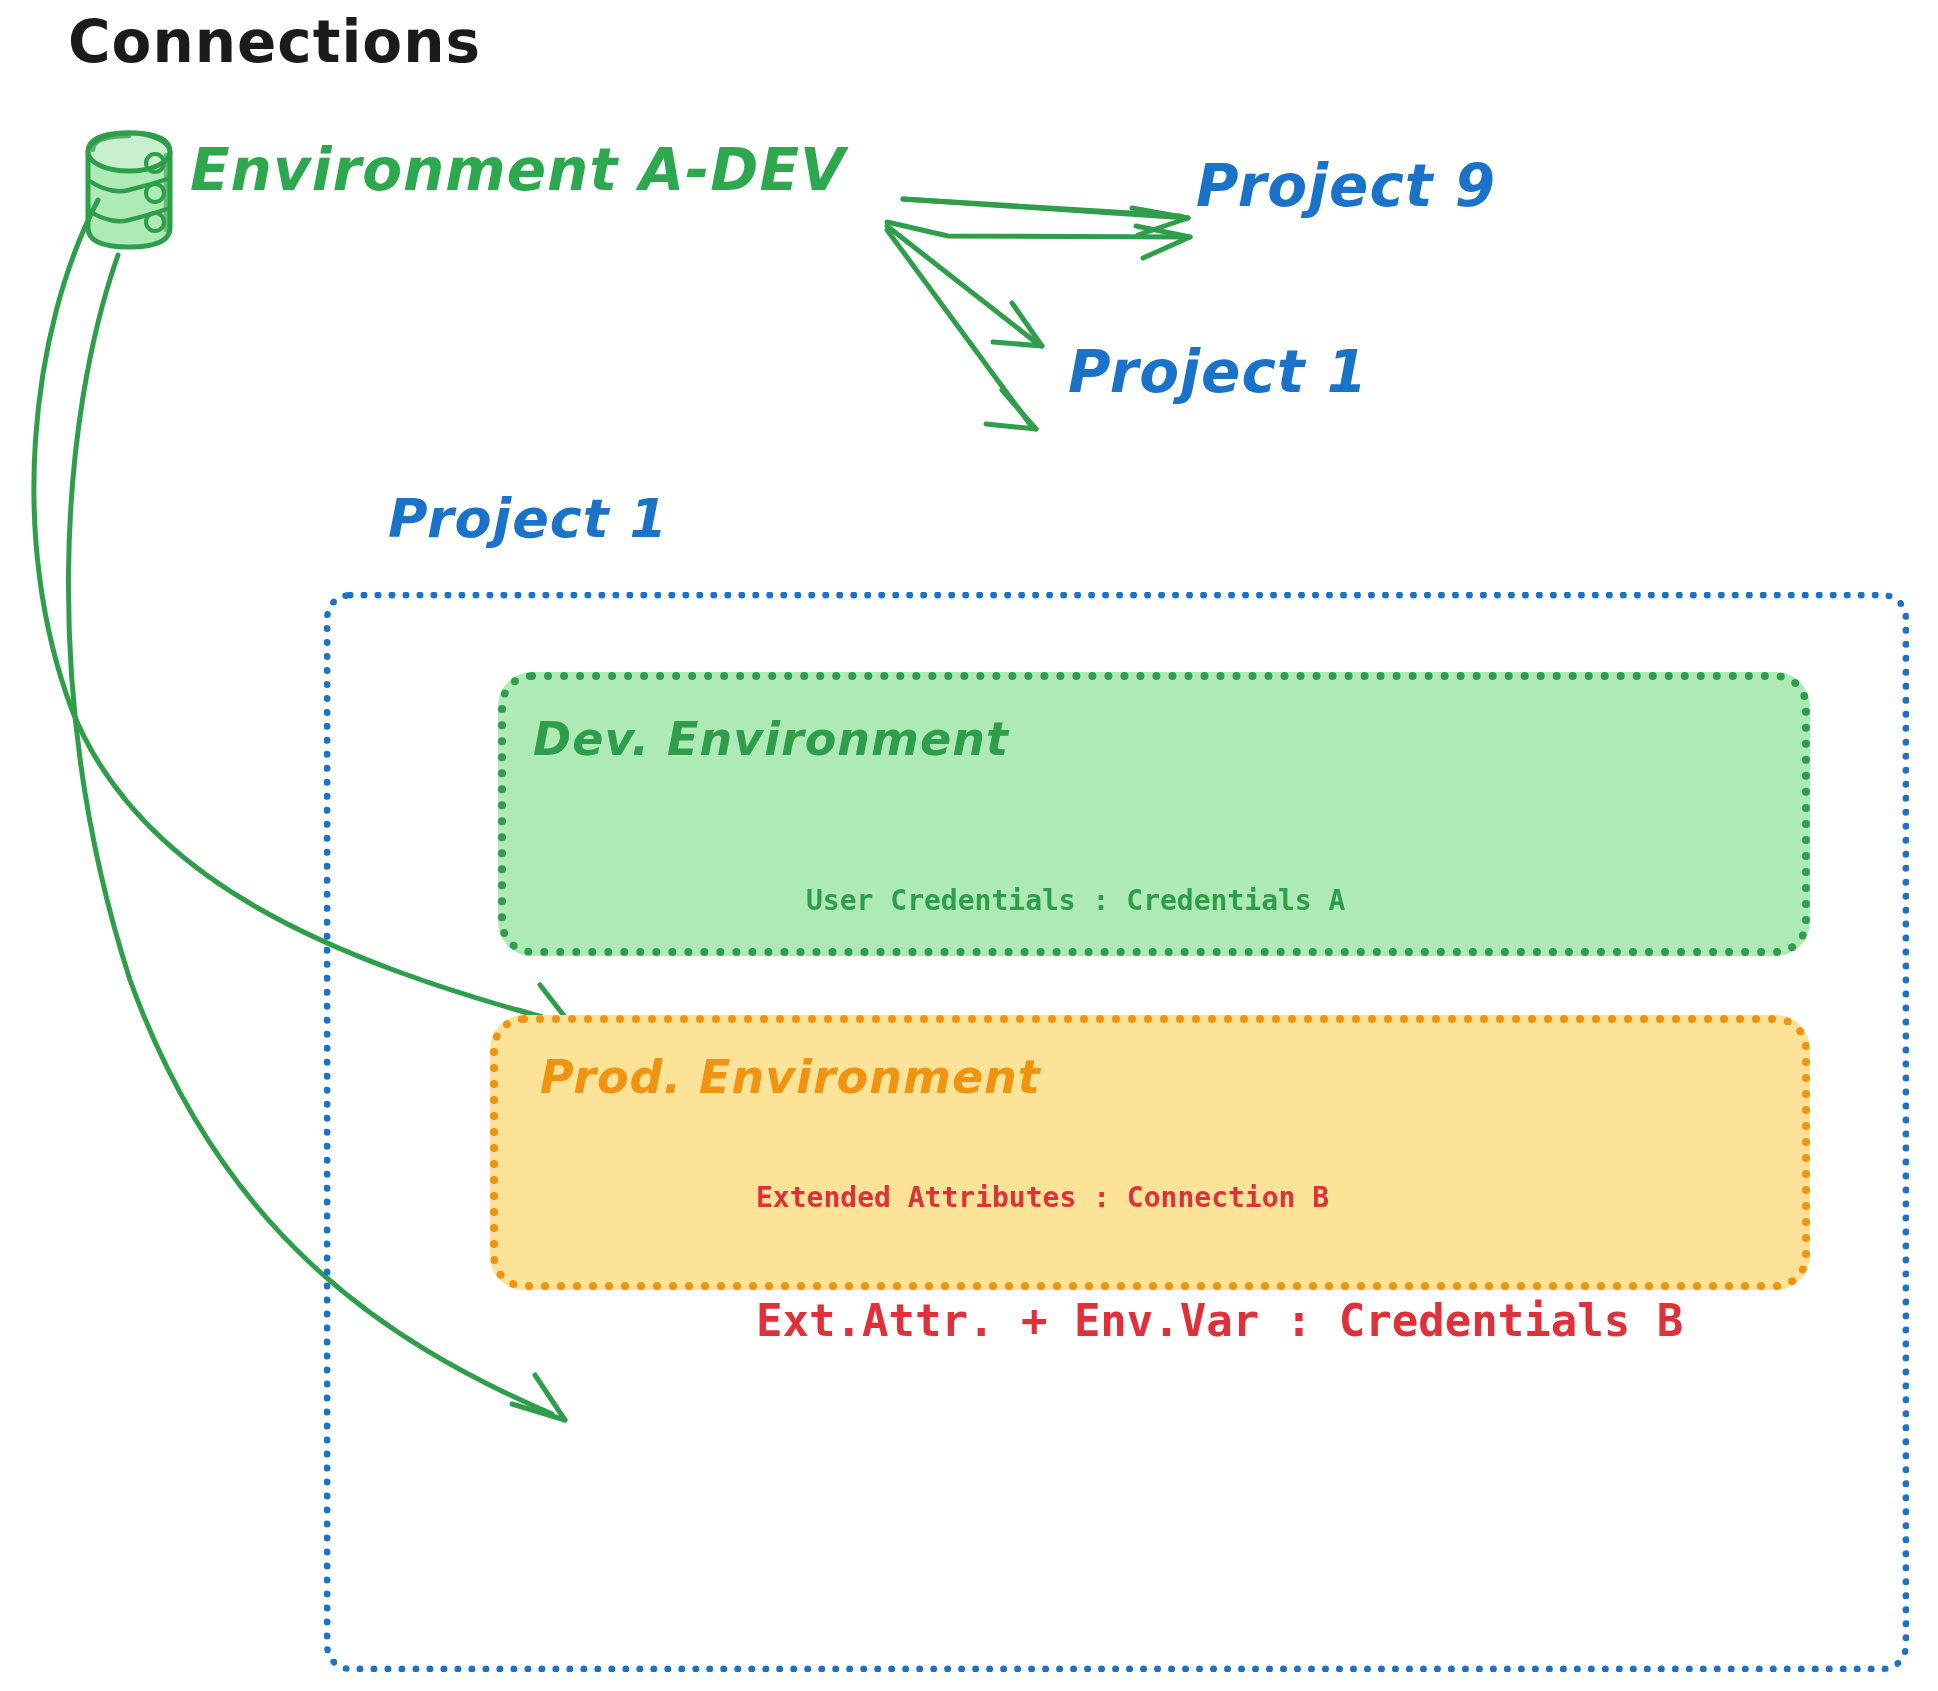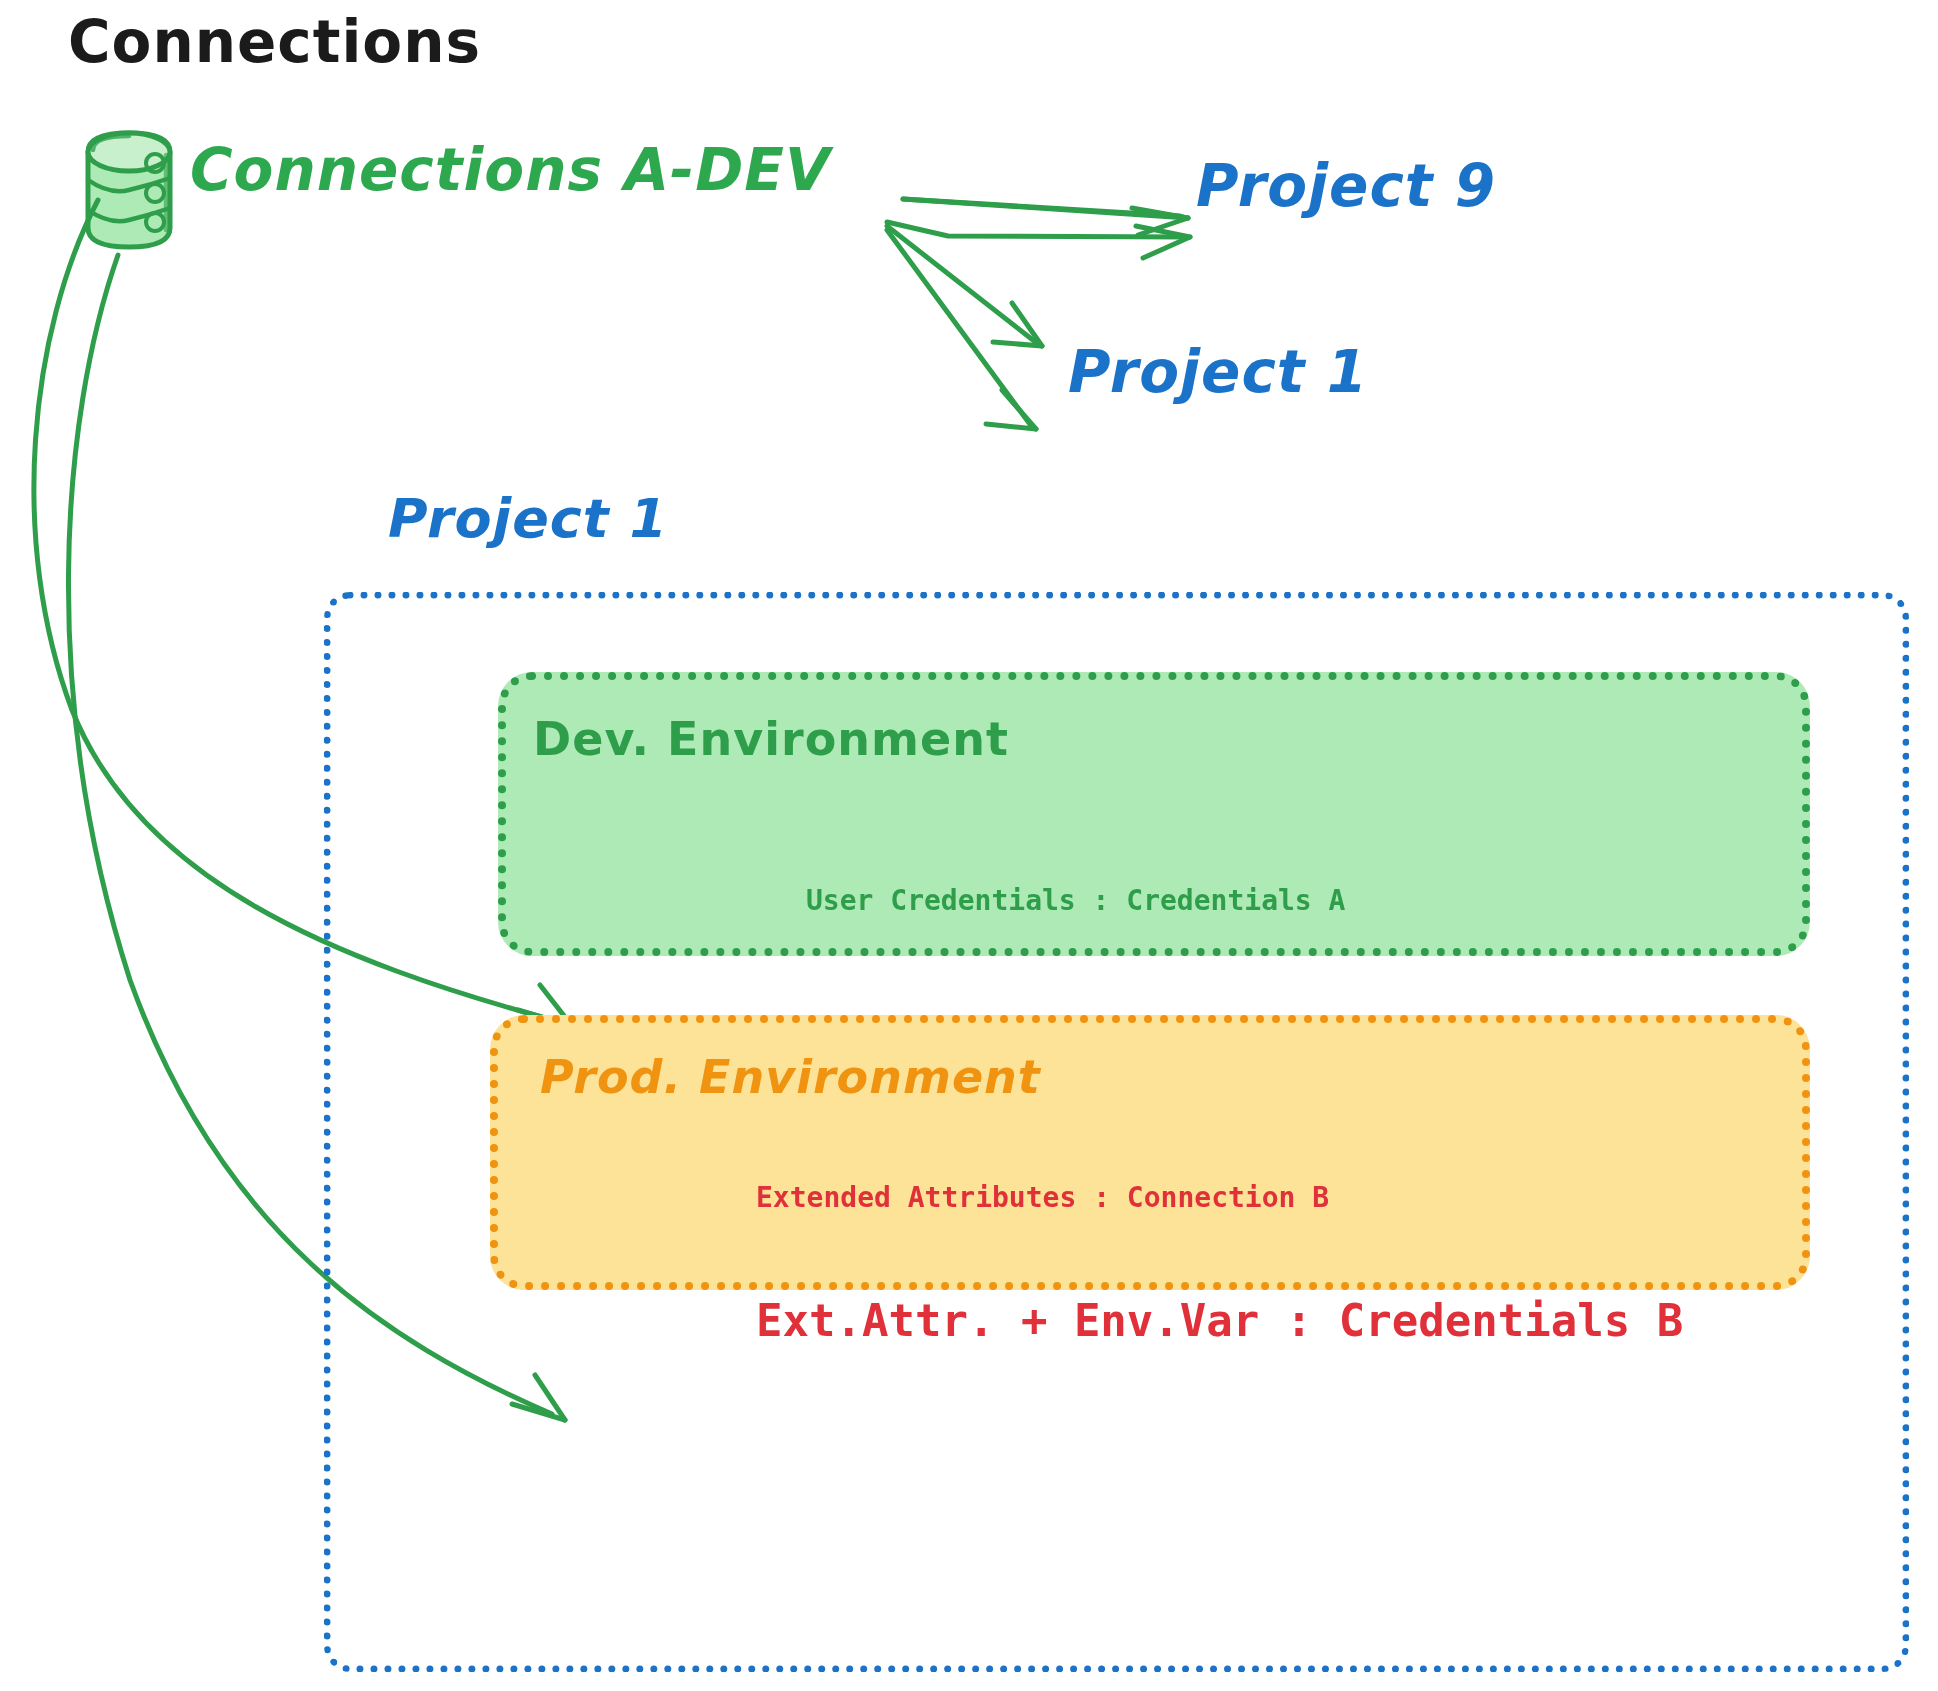--- a/index.html
+++ b/index.html
@@ -31,21 +31,21 @@
   #project-3{
     left:1196px;top:152px;font-size:58px;color:#1a73c8;font-style:italic;
   }
   #project-2{
     left:1068px;top:338px;font-size:58px;color:#1a73c8;font-style:italic;
   }
   #project-1{
     left:388px;top:487px;font-size:54px;color:#1a73c8;font-style:italic;
   }
   #dev-env-title{
-    left:533px;top:712px;font-size:46px;color:#2e9e4b;
+    left:533px;top:712px;font-size:46px;color:#2e9e4b;font-style:italic;
   }
   #prod-env-title{
     left:540px;top:1050px;font-size:46px;color:#ef9311;font-style:italic;
   }
 
   #dev-cred-line{
     left:806px;top:884px;font-size:28px;color:#2e9e4b;
   }
   #prod-line-1{
     left:756px;top:1181px;font-size:28px;color:#e0303a;
@@ -132,21 +132,21 @@
       <path d="M565 1420 L535 1375" class="stroke-g"></path>
     </g>
   </svg>
 
   <div class="box" id="project1-box"></div>
   <div class="box" id="dev-box"></div>
   <div class="box" id="prod-box"></div>
 
   <div class="lbl hand" id="title-connections">Connections</div>
 
-  <div class="lbl hand" id="conn-a-dev">Connections A-DEV</div>
+  <div class="lbl hand" id="conn-a-dev">Environment A-DEV</div>
 
   <div class="lbl hand" id="project-3">Project 9</div>
 
   <div class="lbl hand" id="project-2">Project 1</div>
 
   <div class="lbl hand" id="project-1">Project 1</div>
 
   <div class="lbl hand" id="dev-env-title">Dev. Environment</div>
 
   <div class="lbl mono" id="dev-cred-line">User Credentials : Credentials A</div>

